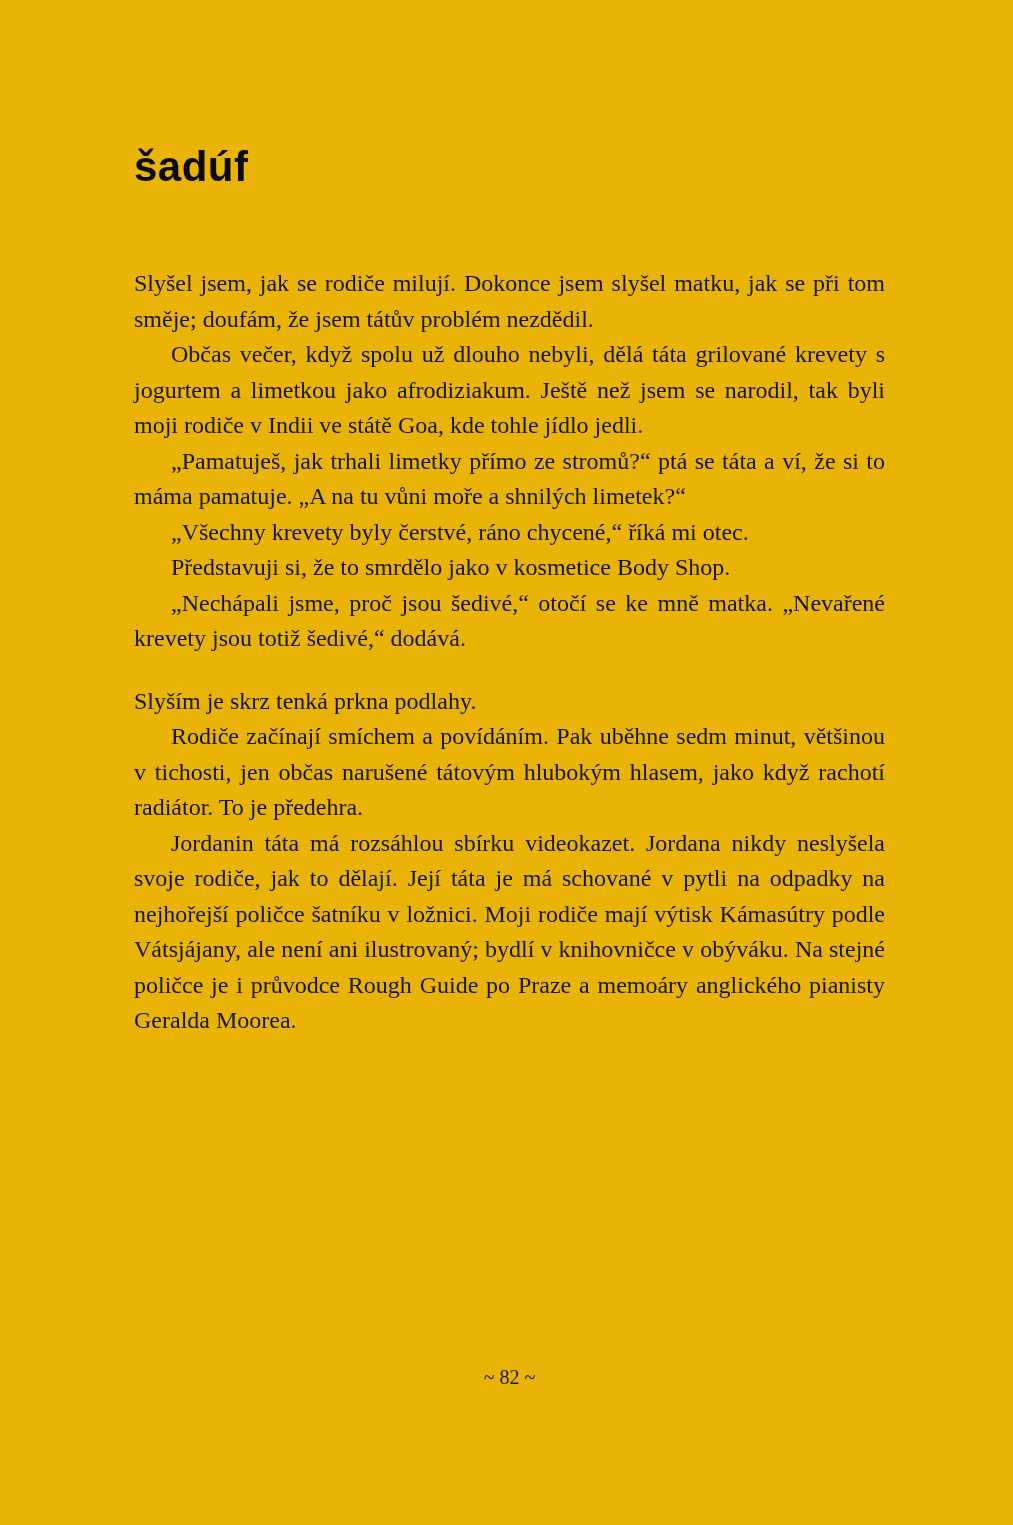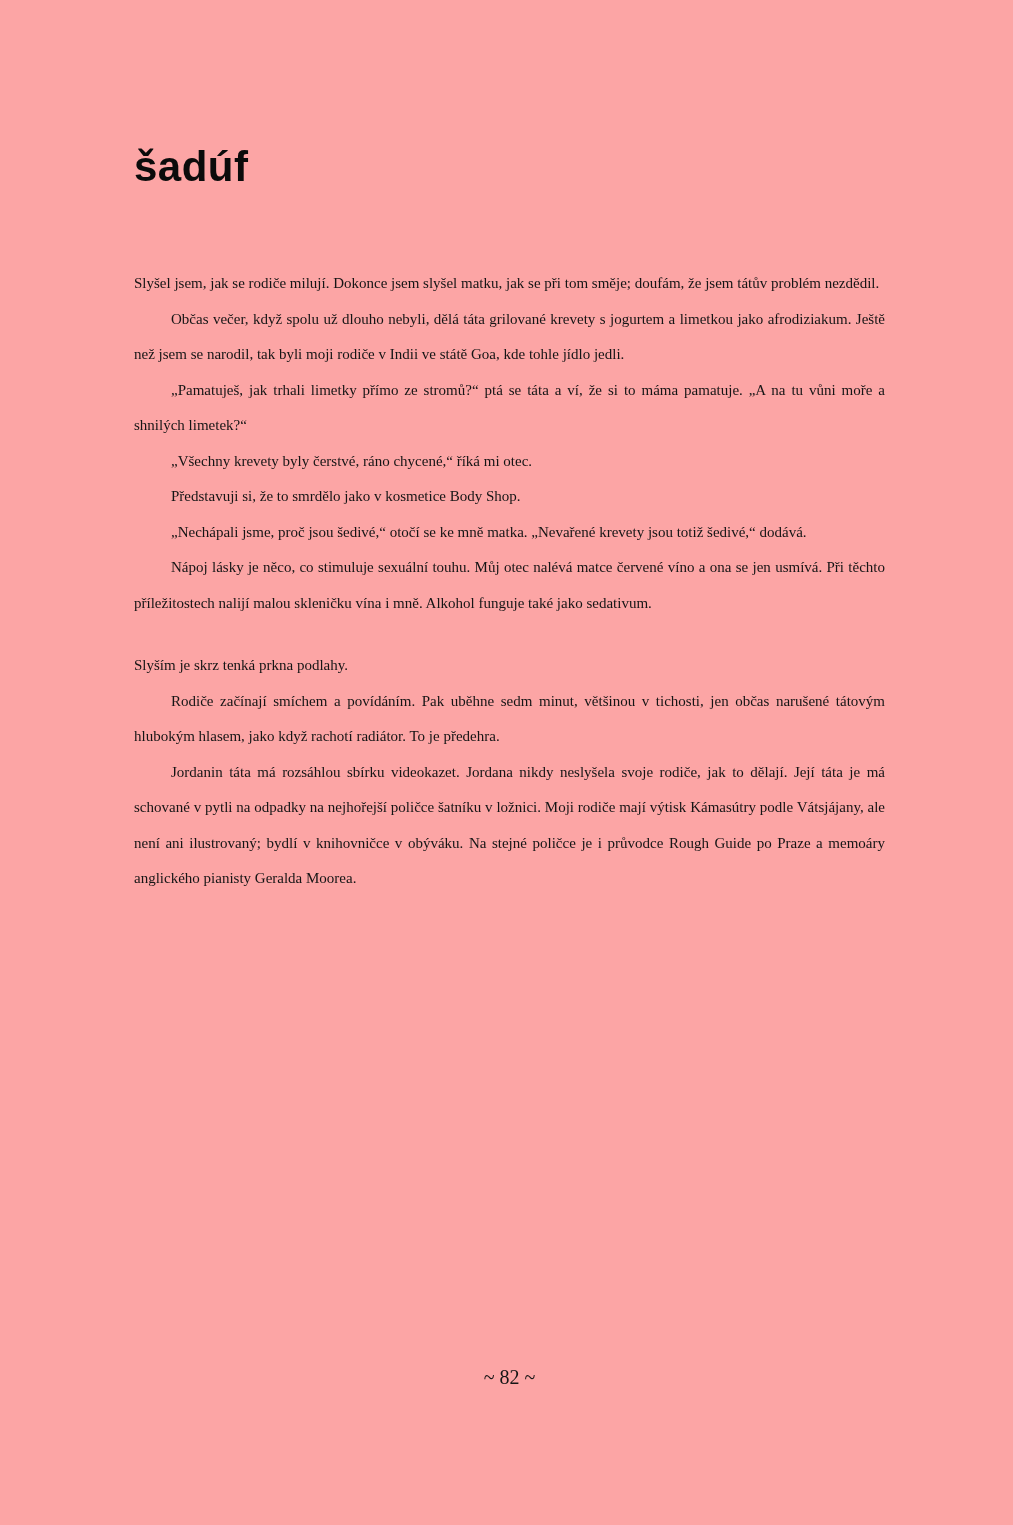--- a/index.html
+++ b/index.html
@@ -11,41 +11,41 @@
     width: 1013px;
     height: 1525px;
     position: relative;
     font-family: "Liberation Serif", serif;
     color: #151515;
     -webkit-font-smoothing: antialiased;
   }
   .page {
     position: absolute;
     inset: 0;
-    background: #fca5a5;
+    background: #eab308;
     overflow: hidden;
   }
   .content {
     position: absolute;
     left: 134px;
     top: 144px;
     width: 751px;
   }
   .chapter-title {
     font-family: "Liberation Sans", sans-serif;
     font-weight: 700;
     font-size: 42px;
     line-height: 1.1;
     letter-spacing: 0.5px;
     margin: 0;
     color: #0b0b0b;
   }
   .body-text {
     margin-top: 76px;
-    font-size: 15px;
+    font-size: 24px;
     line-height: 35.5px;
     text-align: justify;
   }
   .body-text p {
     margin: 0;
     padding: 0;
     text-indent: 37px;
   }
   .body-text p.noindent {
     text-indent: 0;
@@ -80,21 +80,20 @@
       <p>Občas večer, když spolu už dlouho nebyli, dělá táta grilované krevety s jogurtem a limetkou jako afrodiziakum. Ještě než jsem se narodil, tak byli moji rodiče v Indii ve státě Goa, kde tohle jídlo jedli.</p>
 
       <p>„Pamatuješ, jak trhali limetky přímo ze stromů?“ ptá se táta a ví, že si to máma pamatuje. „A na tu vůni moře a shnilých limetek?“</p>
 
       <p>„Všechny krevety byly čerstvé, ráno chycené,“ říká mi otec.</p>
 
       <p>Představuji si, že to smrdělo jako v kosmetice Body Shop.</p>
 
       <p>„Nechápali jsme, proč jsou šedivé,“ otočí se ke mně matka. „Nevařené krevety jsou totiž šedivé,“ dodává.</p>
 
-      <p>Nápoj lásky je něco, co stimuluje sexuální touhu. Můj otec nalévá matce červené víno a ona se jen usmívá. Při těchto příležitostech nalijí malou skleničku vína i mně. Alkohol funguje také jako sedativum.</p>
 
       <p class="noindent section-start">Slyším je skrz tenká prkna podlahy.</p>
 
       <p>Rodiče začínají smíchem a povídáním. Pak uběhne sedm minut, většinou v tichosti, jen občas narušené tátovým hlubokým hlasem, jako když rachotí radiátor. To je předehra.</p>
 
       <p><span>Jordanin táta má rozsáhlou sbírku videokazet. Jordana nikdy neslyšela svoje rodiče, jak to dělají. Její táta je má schované v pytli na odpadky na nejhořejší poličce šatníku v ložnici. Moji rodiče mají výtisk </span><span class="ital">Kámasútry podle Vátsjájany</span><span>, ale není ani ilustrovaný; bydlí v knihovničce v obýváku. Na stejné poličce je i průvodce Rough Guide po Praze a memoáry anglického pianisty Geralda Moorea.</span></p>
 
 
     </div>
   </div>

